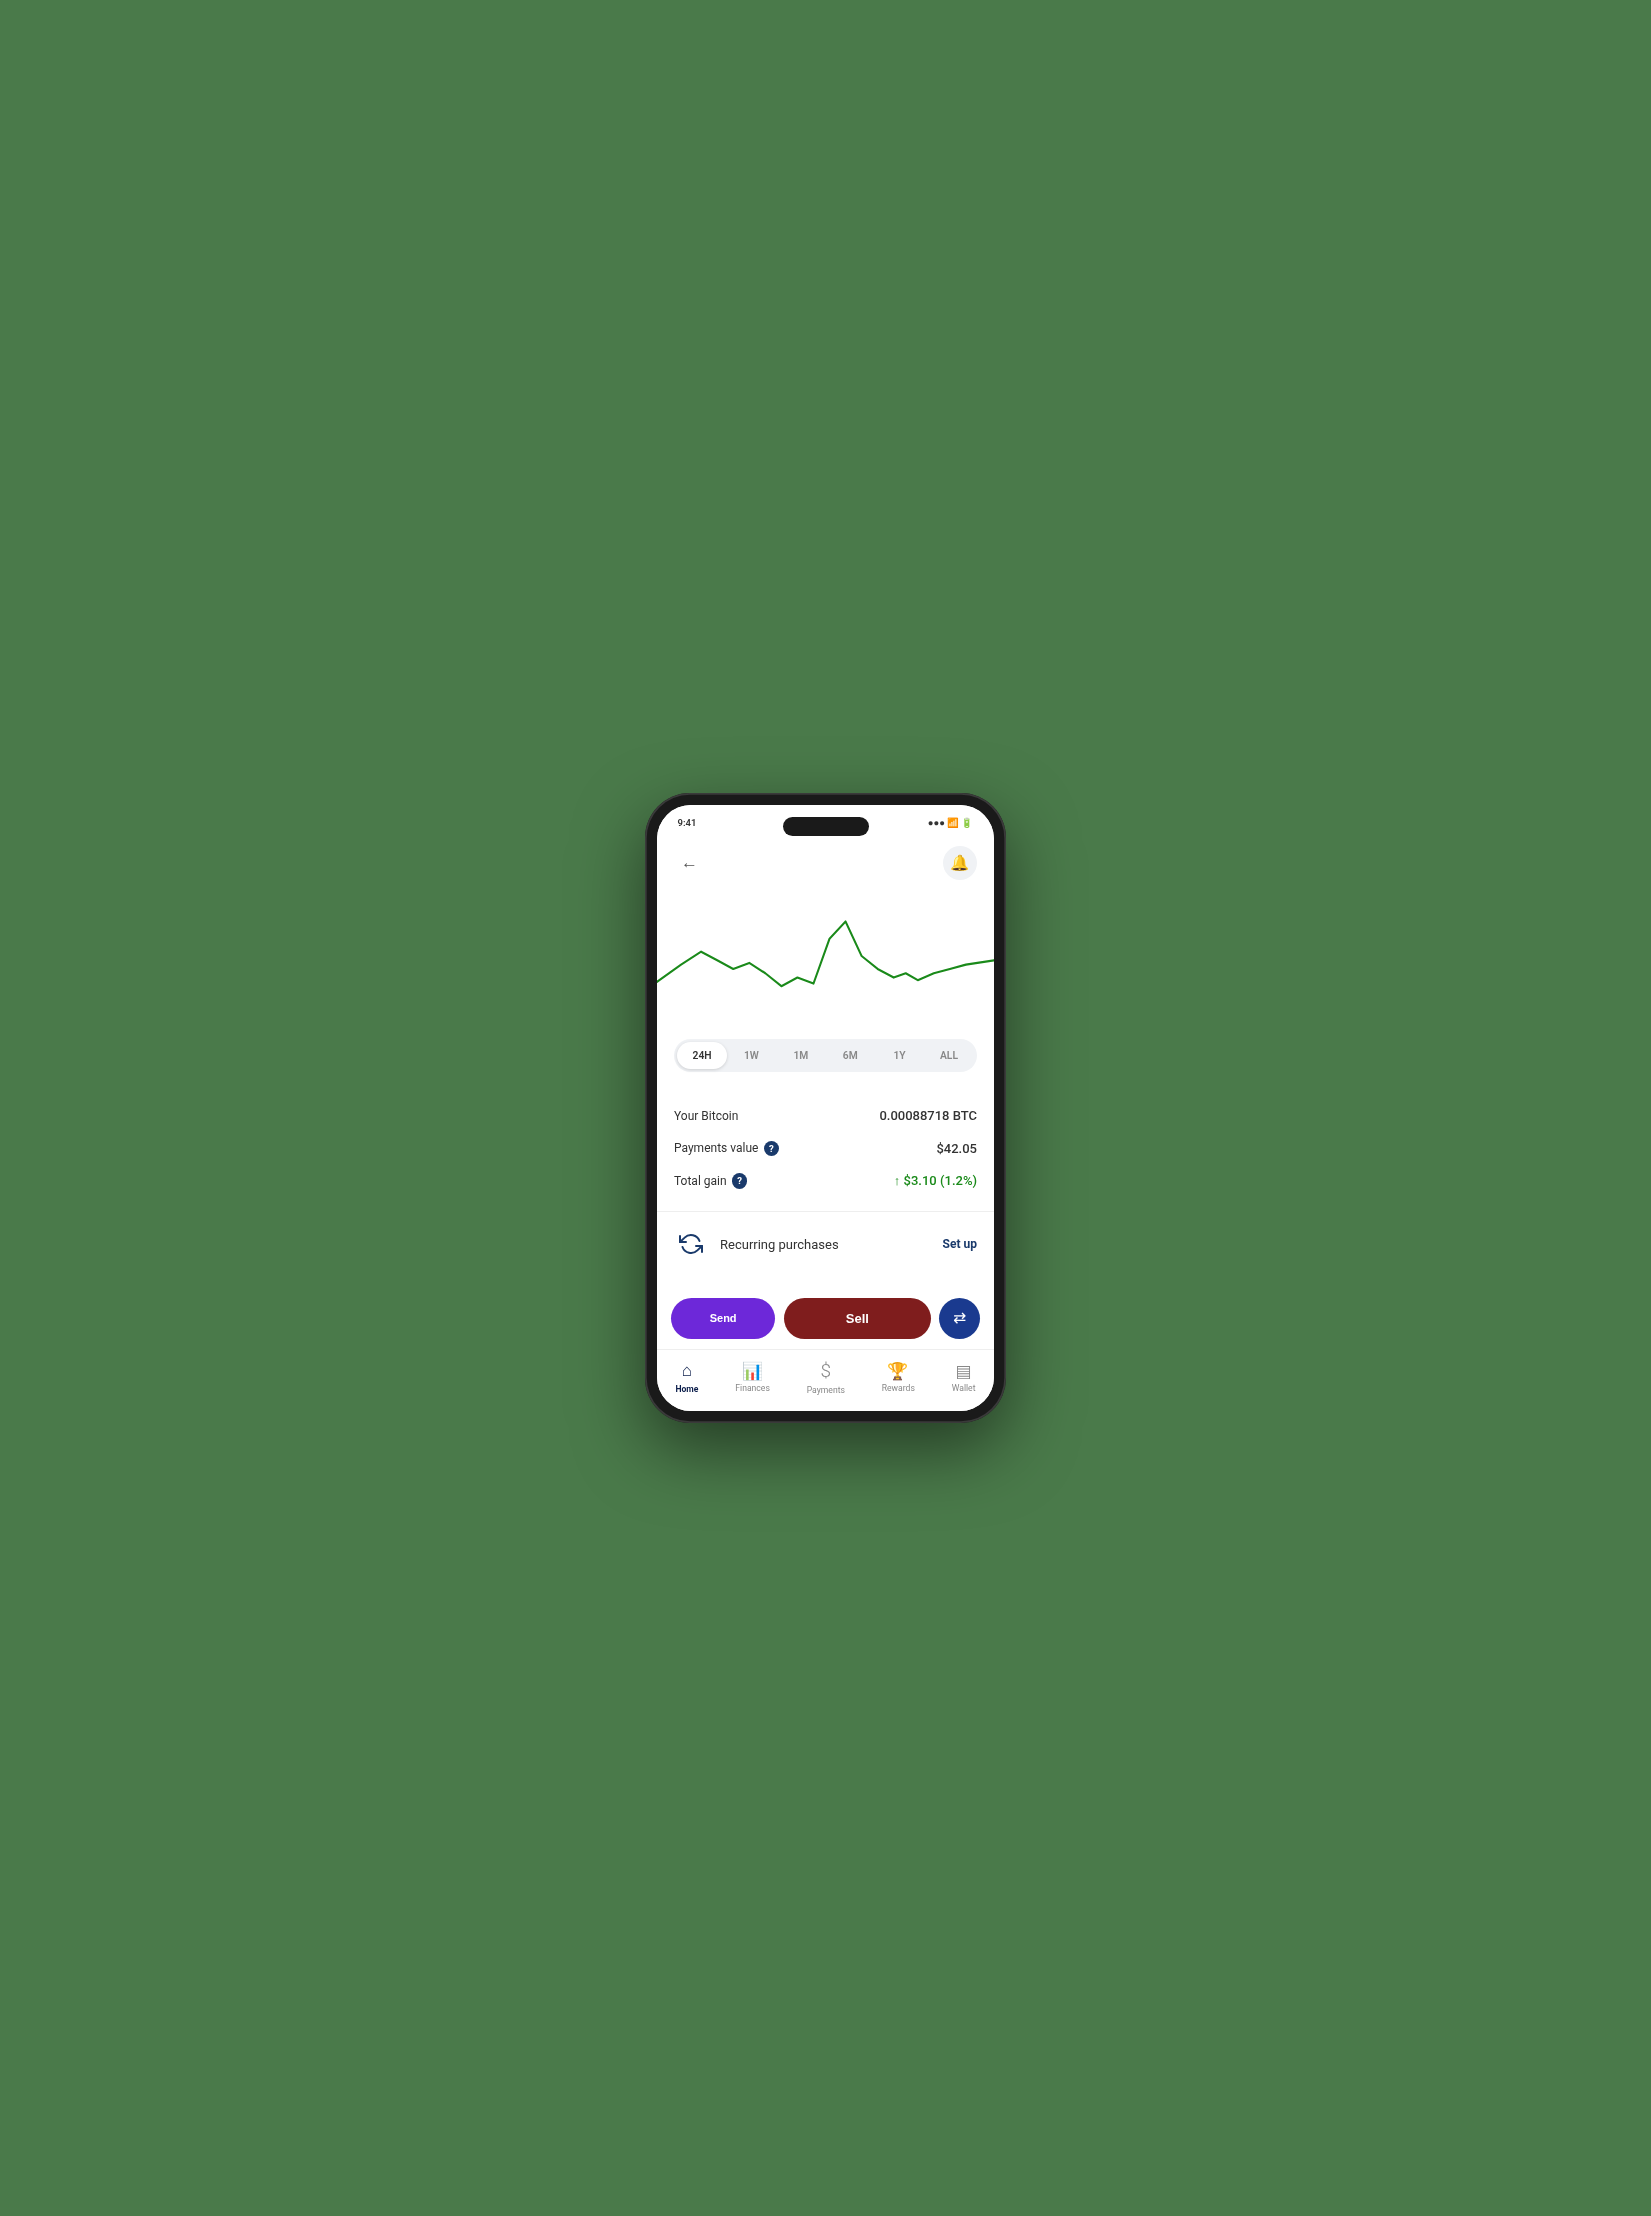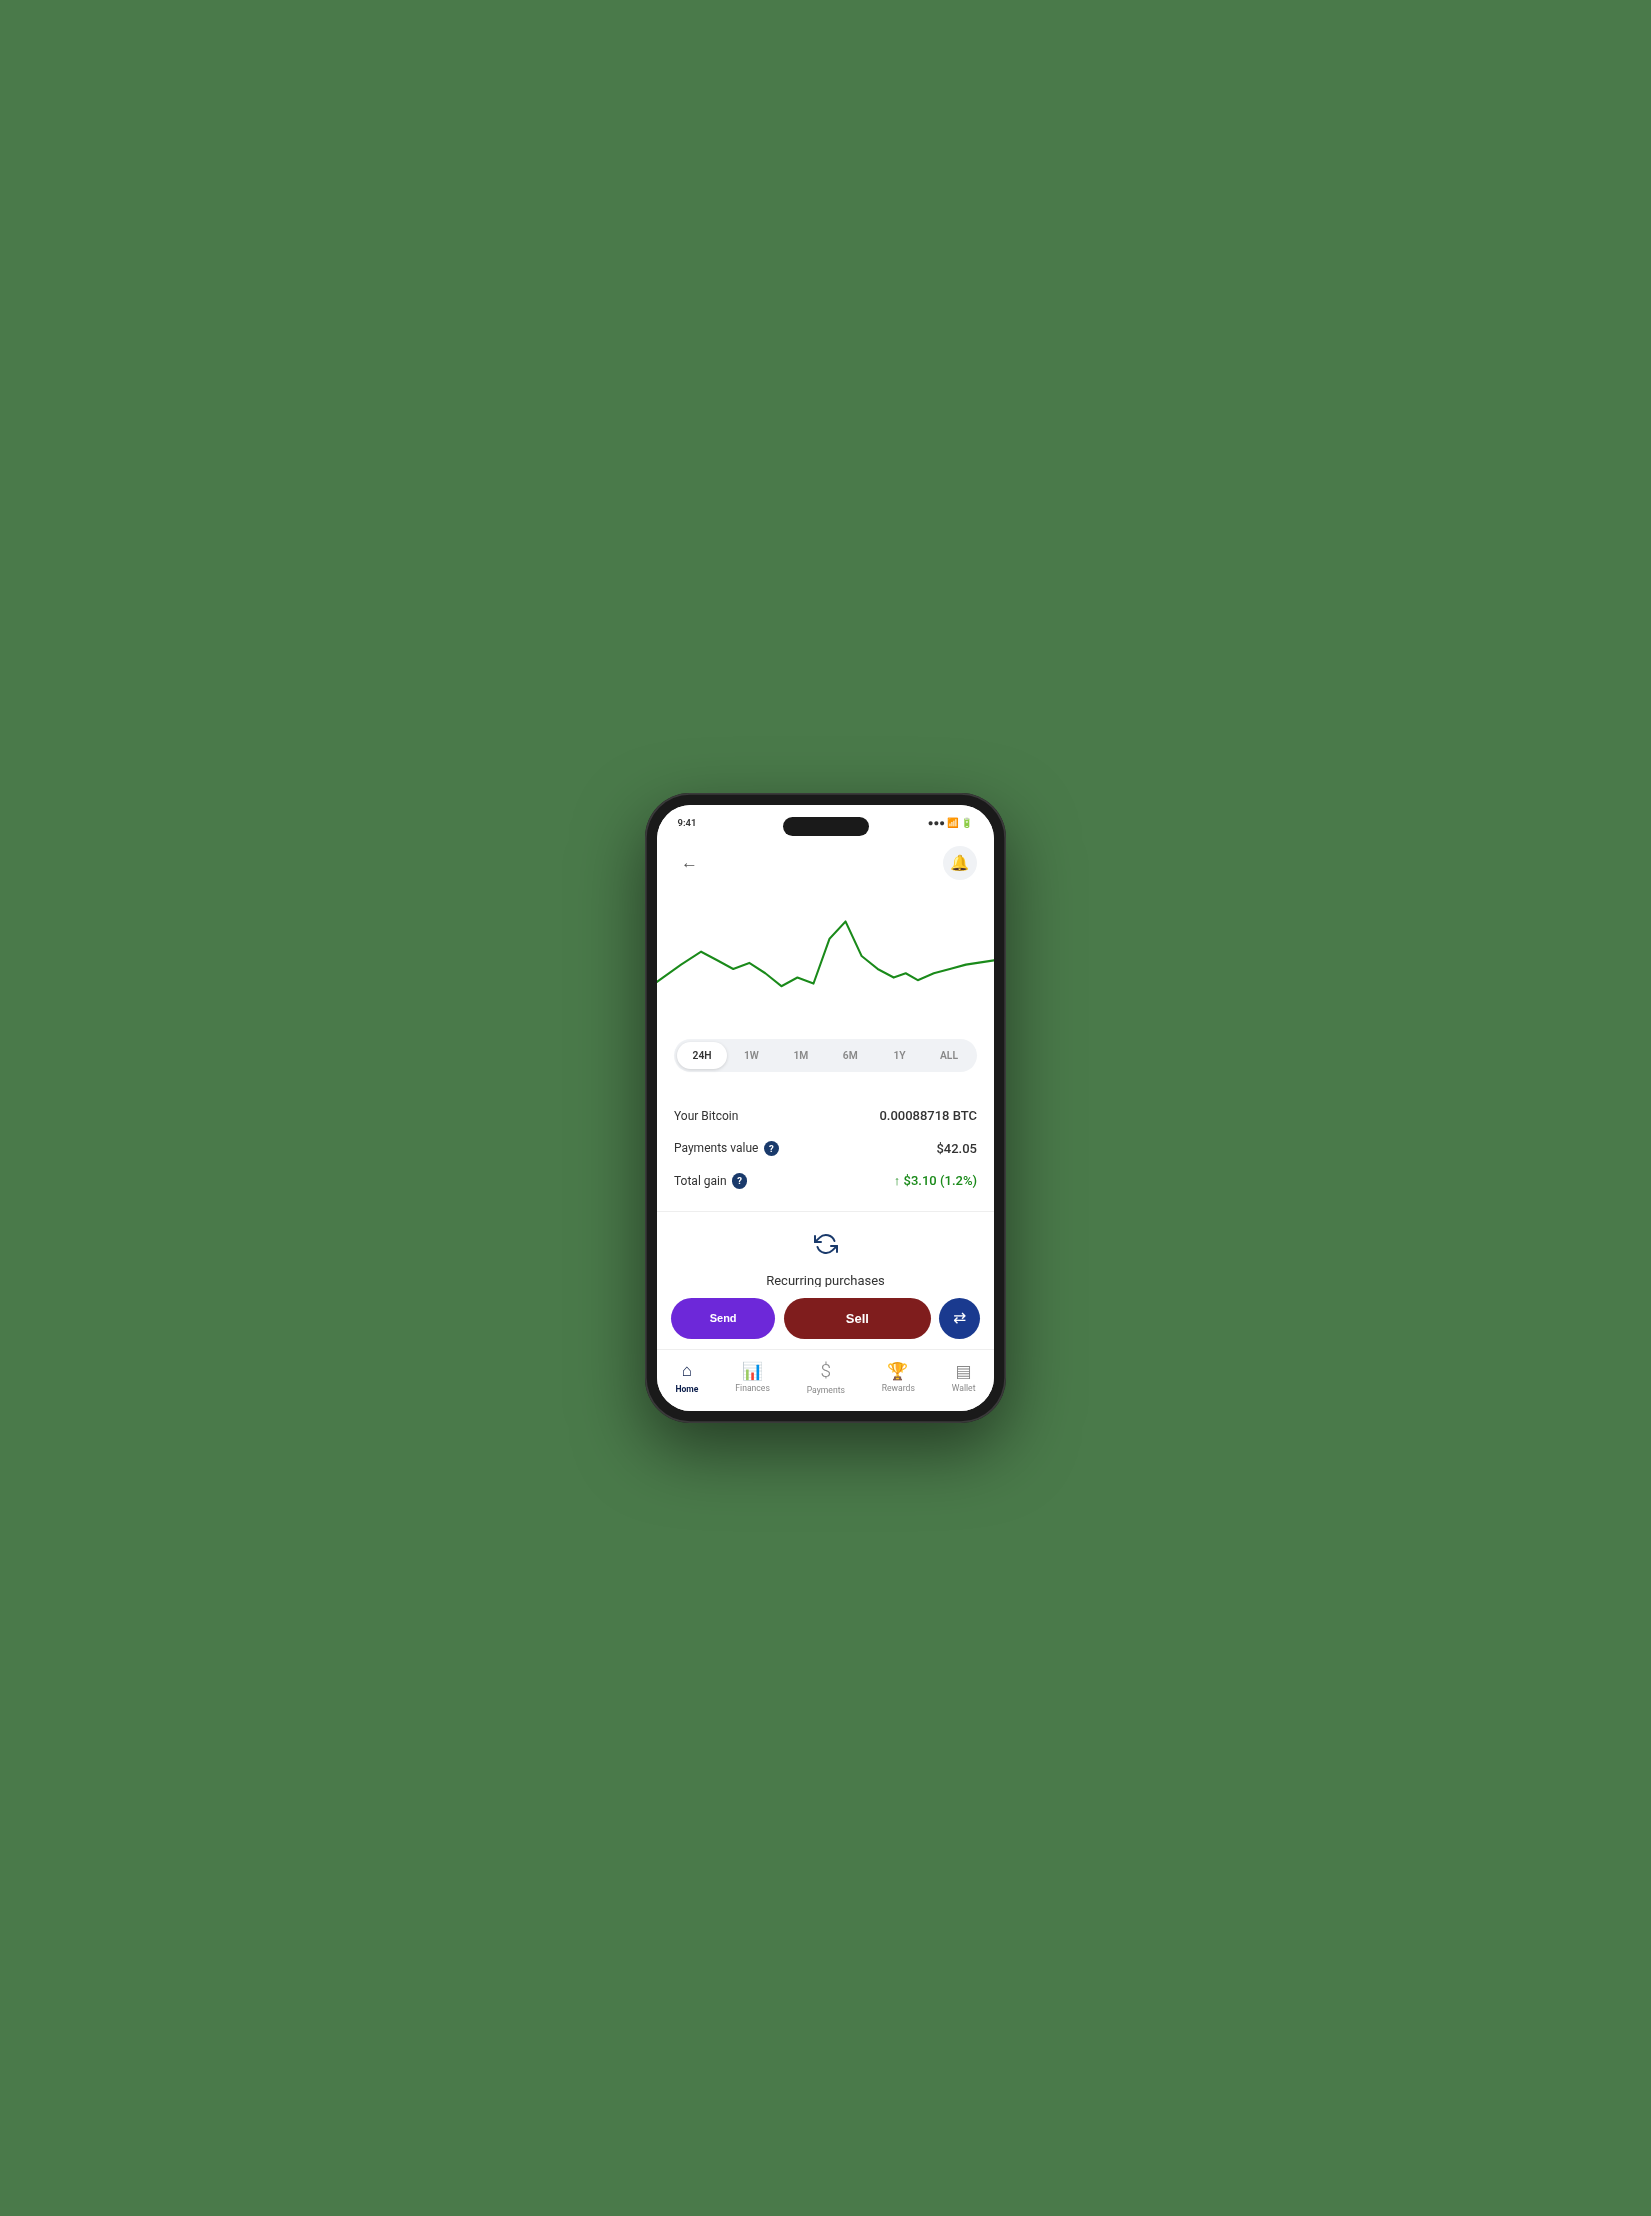--- a/index.html
+++ b/index.html
@@ -235,21 +235,20 @@
       background: #eee;
       margin: 0 0;
     }
 
     
     .recurring-section {
       padding: 15.5px 17px;
       display: flex;
       align-items: center;
       gap: 12px;
-      flex-direction: column;
     }
 
     .recurring-icon {
       width: 34px;
       height: 34px;
       display: flex;
       align-items: center;
       justify-content: center;
     }
 

